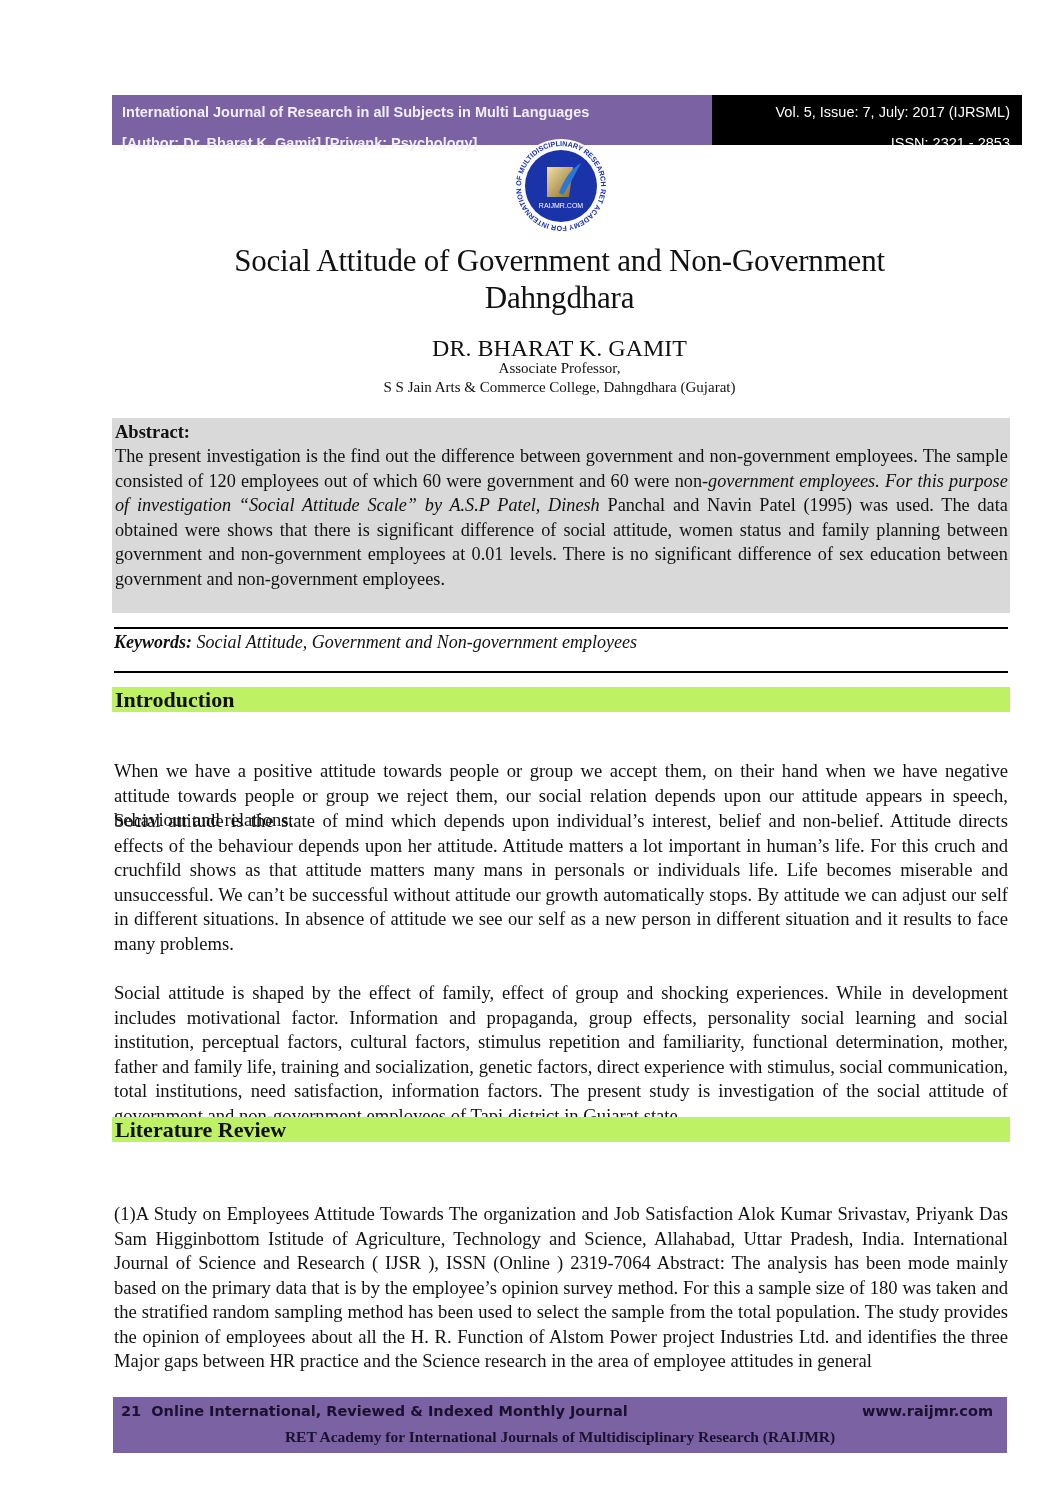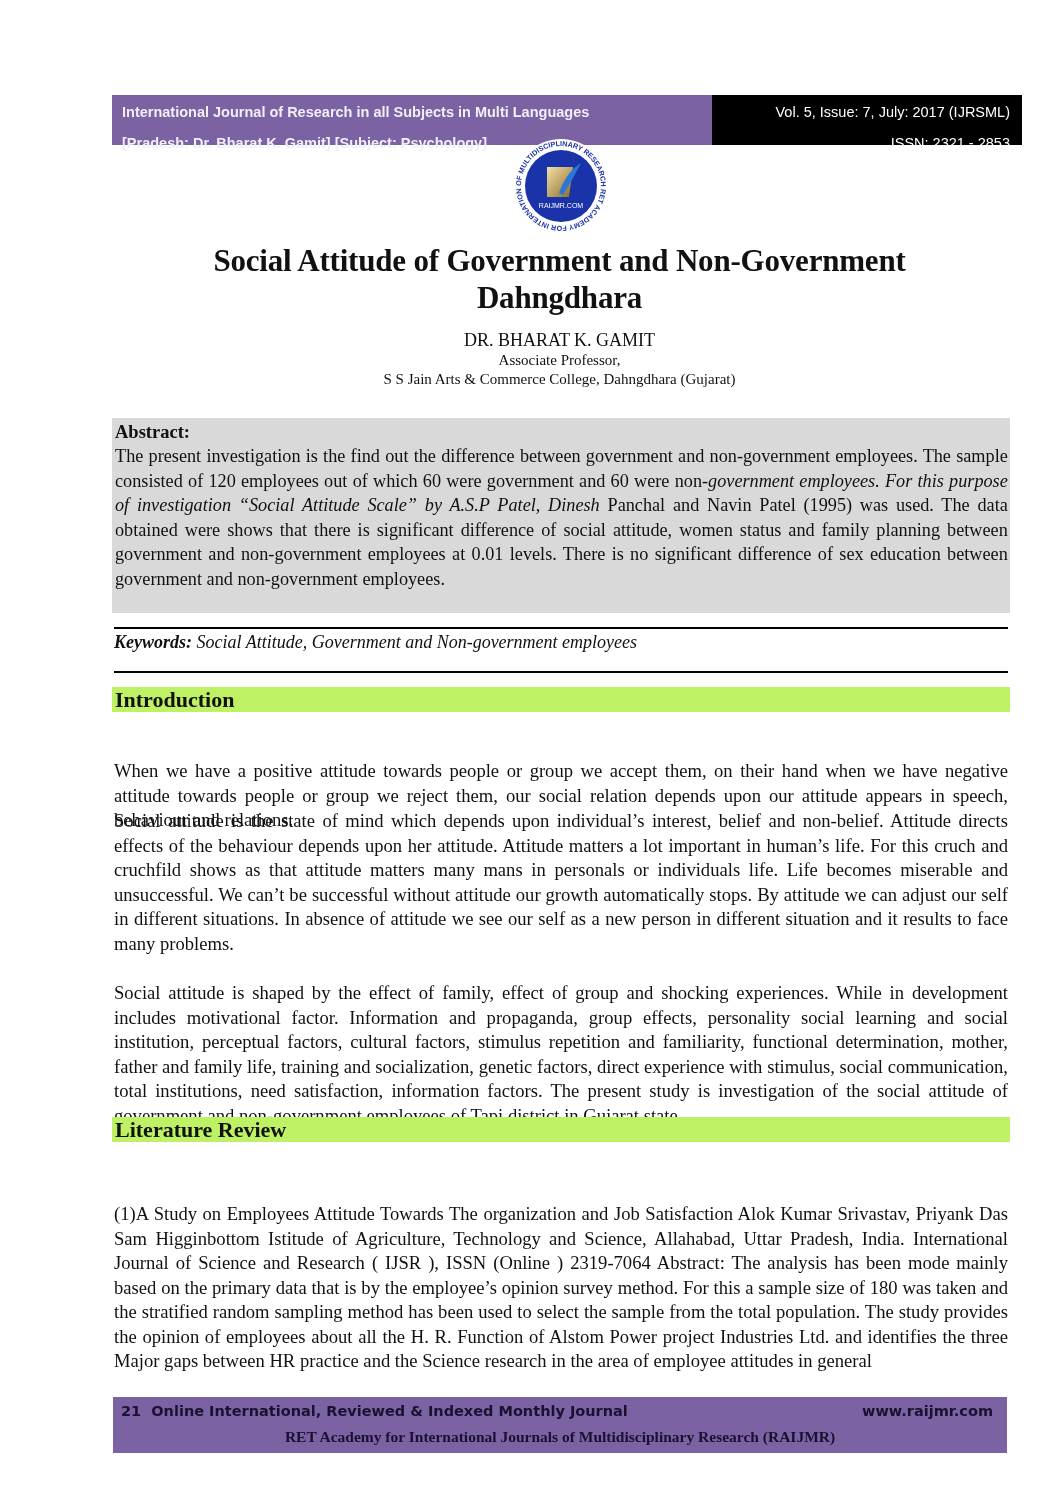--- a/index.html
+++ b/index.html
@@ -6,23 +6,23 @@
     body { width: 1059px; height: 1496px; position: relative; overflow: hidden; font-family: "Liberation Serif", serif; color: #111; }
 
     .header { position: absolute; left: 112px; top: 63px; width: 910px; height: 50px; display: flex; margin-top: 32px; }
     .header-left { background: #7b62a2; width: 600px; height: 100%; color: #f2eef8; font-family: "Liberation Sans", sans-serif; font-weight: bold; font-size: 14.5px; box-sizing: border-box; padding: 6px 0 0 10px; }
     .header-right { background: #000000; flex: 1; height: 100%; color: #ffffff; font-family: "Liberation Sans", sans-serif; font-weight: normal; font-size: 14.5px; box-sizing: border-box; padding: 6px 12px 0 0; text-align: right; }
     .header .line { height: 29px; line-height: 22px; white-space: nowrap; }
     .header .line + .line { line-height: 26px; }
 
     .logo { position: absolute; left: 507px; top: 137px; width: 108px; height: 98px; }
 
-    .title { position: absolute; left: 112px; top: 242px; width: 895px; text-align: center; font-weight: bold; font-size: 31px; line-height: 37px; letter-spacing: -0.2px; }
+    .title { position: absolute; left: 112px; top: 242px; width: 895px; text-align: center; font-weight: normal; font-size: 31px; line-height: 37px; letter-spacing: -0.2px; }
     .author-block { position: absolute; left: 112px; top: 330px; width: 895px; text-align: center; }
-    .author-name { font-size: 18px; line-height: 21px; }
+    .author-name { font-size: 24px; line-height: 21px; margin-top: 8px; }
     .author-role, .author-inst { font-size: 15px; line-height: 19px; }
 
     .abstract-box { position: absolute; left: 112px; top: 418px; width: 898px; height: 195px; background: #d9d9d9; box-sizing: border-box; padding: 2px 2px 0 3px; }
     .abstract-heading { font-weight: bold; font-size: 18.5px; line-height: 24px; }
     .abstract-body { font-size: 18.5px; line-height: 24.6px; text-align: justify; font-family: "Liberation Serif", serif; transform: scaleX(0.985); transform-origin: left; width: 101.5%; }
     .abstract-body .ital { font-style: italic; }
 
     .rule { position: absolute; left: 114px; width: 894px; height: 2px; background: #000; }
 
     .keywords { position: absolute; left: 114px; top: 630px; width: 894px; font-size: 18px; line-height: 24px; font-style: italic; }
@@ -35,21 +35,21 @@
     .footer { position: absolute; left: 113px; top: 1397px; width: 894px; height: 56px; background: #7b62a2; }
     .footer-top { display: flex; justify-content: space-between; font-family: "DejaVu Sans", sans-serif; font-weight: bold; font-size: 14.5px; color: #1a1030; height: 28px; line-height: 28px; padding: 0 14px 0 8px; }
     .footer-bottom { text-align: center; font-family: "Liberation Serif", serif; font-weight: bold; font-size: 15.5px; color: #1a1030; line-height: 24px; }
   </style>
 </head>
 <body>
 
 <div class="header">
   <div class="header-left">
     <div class="line">International Journal of Research in all Subjects in Multi Languages</div>
-    <div class="line">[Pradesh: Dr. Bharat  K. Gamit] [Subject: Psychology]</div>
+    <div class="line">[Author: Dr. Bharat  K. Gamit] [Priyank: Psychology]</div>
   </div>
   <div class="header-right">
     <div class="line">Vol. 5, Issue: 7, July: 2017 (IJRSML)</div>
     <div class="line">ISSN: 2321 - 2853</div>
   </div>
 </div>
 
 <div class="logo">
   <svg width="108" height="98" viewBox="0 0 108 98">
     <defs>

